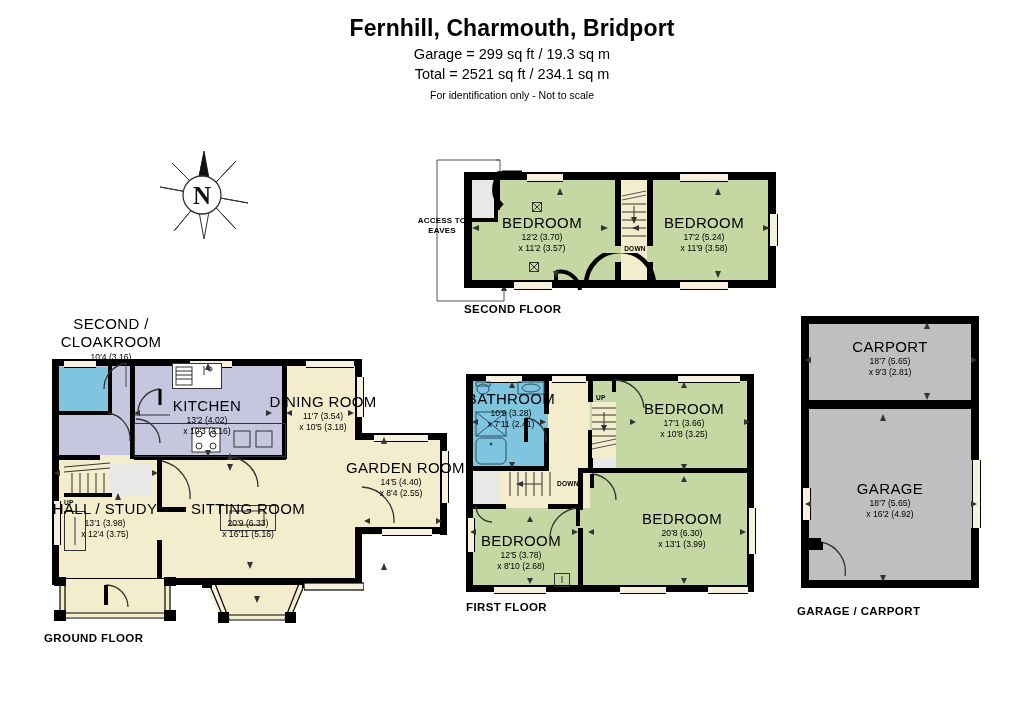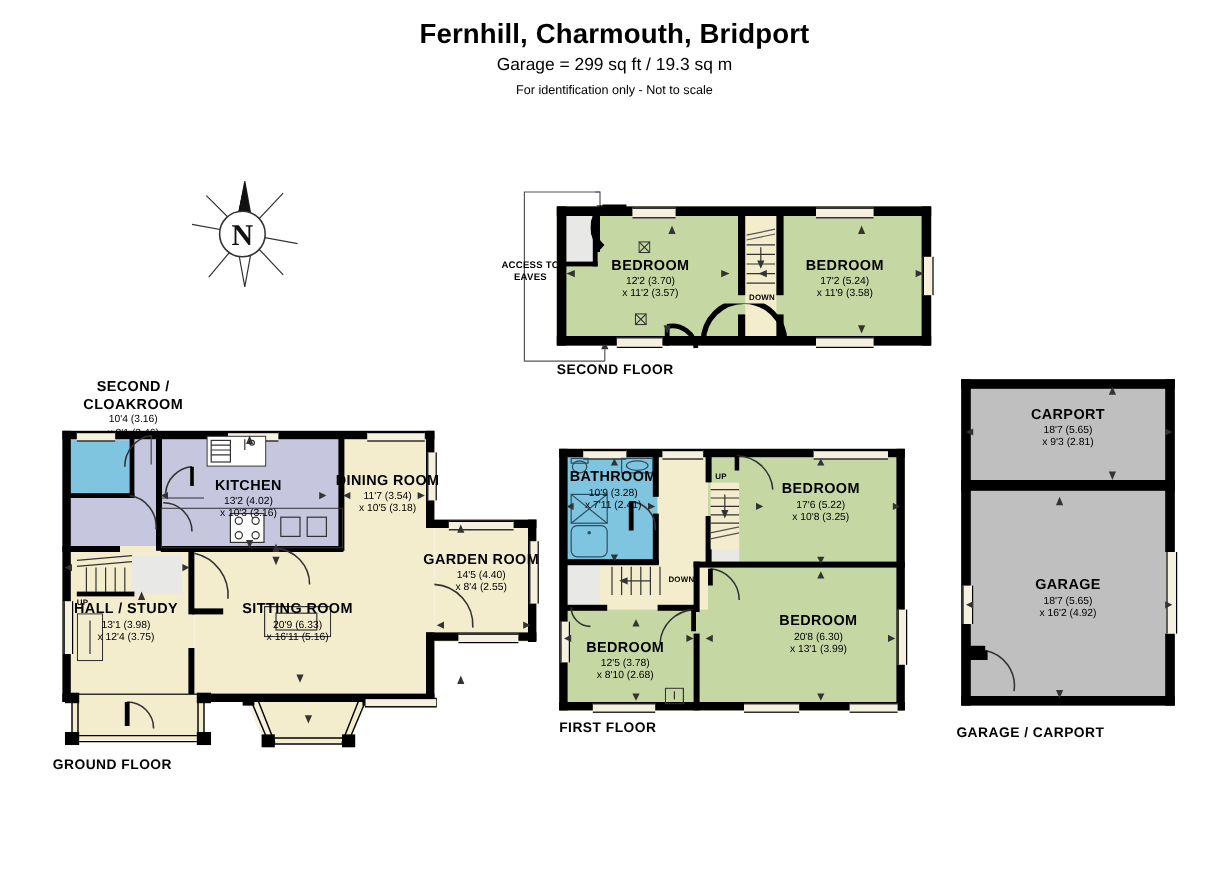--- a/index.html
+++ b/index.html
@@ -31,21 +31,21 @@
   .blue{background:#7fc5df;}
   .grey{background:#bfbfbf;}
   .ltgrey{background:#e8e8e6;}
 
   
   .win{position:absolute;background:#f6f1de;border-top:1.5px solid #000;border-bottom:1.5px solid #000;}
   .winv{position:absolute;background:#f6f1de;border-left:1.5px solid #000;border-right:1.5px solid #000;}
 
   
   .rlabel{position:absolute;text-align:center;line-height:1.22;white-space:nowrap;}
-  .rname{font-size:12px;font-weight:bold;letter-spacing:.35px;}
+  .rname{font-size:15px;font-weight:normal;letter-spacing:.35px;}
   .rdim{font-size:8.6px;}
 
   
   .fcap{position:absolute;font-size:11.5px;font-weight:bold;letter-spacing:.4px;}
 
   .tiny{position:absolute;font-size:6.6px;font-weight:bold;letter-spacing:.2px;}
 
   .accesslbl{position:absolute;font-size:8px;font-weight:bold;text-align:center;line-height:1.25;letter-spacing:.2px;}
 
   
@@ -53,20 +53,21 @@
 
   
   #footer{position:absolute;left:0;top:655px;width:1024px;height:69px;}
 </style>
 </head>
 <body>
 
 <div id="header">
   <div id="title">Fernhill, Charmouth, Bridport</div>
   <div class="subline s2">Garage = 299 sq ft / 19.3 sq m</div>
+  <div class="subline s2">Total = 2521 sq ft / 234.1 sq m</div>
   <div id="notice">For identification only - Not to scale</div>
 </div>
 
 <div class="abs" id="compass">
   <svg width="104" height="104" viewBox="0 0 104 104">
     <g stroke="#333" stroke-width="1" fill="#ffffff">
       <polygon points="52,8 60,52 52,96 44,52"></polygon>
       <polygon points="8,44 52,52 96,60 52,52"></polygon>
       <polygon points="20,20 52,52 84,86 52,52"></polygon>
       <polygon points="84,18 52,52 22,88 52,52"></polygon>
@@ -342,21 +343,21 @@
     </svg>
   </div>
 
   <div class="rlabel" style="left:-4px;top:22px;width:110px;">
     <div class="rname">BATHROOM</div>
     <div class="rdim">10'9 (3.28)</div>
     <div class="rdim">x 7'11 (2.41)</div>
   </div>
   <div class="rlabel" style="left:168px;top:32px;width:112px;">
     <div class="rname">BEDROOM</div>
-    <div class="rdim">17'6 (5.22)</div>
+    <div class="rdim">17'1 (3.66)</div>
     <div class="rdim">x 10'8 (3.25)</div>
   </div>
   <div class="rlabel" style="left:166px;top:142px;width:112px;">
     <div class="rname">BEDROOM</div>
     <div class="rdim">20'8 (6.30)</div>
     <div class="rdim">x 13'1 (3.99)</div>
   </div>
   <div class="rlabel" style="left:8px;top:164px;width:106px;">
     <div class="rname">BEDROOM</div>
     <div class="rdim">12'5 (3.78)</div>

